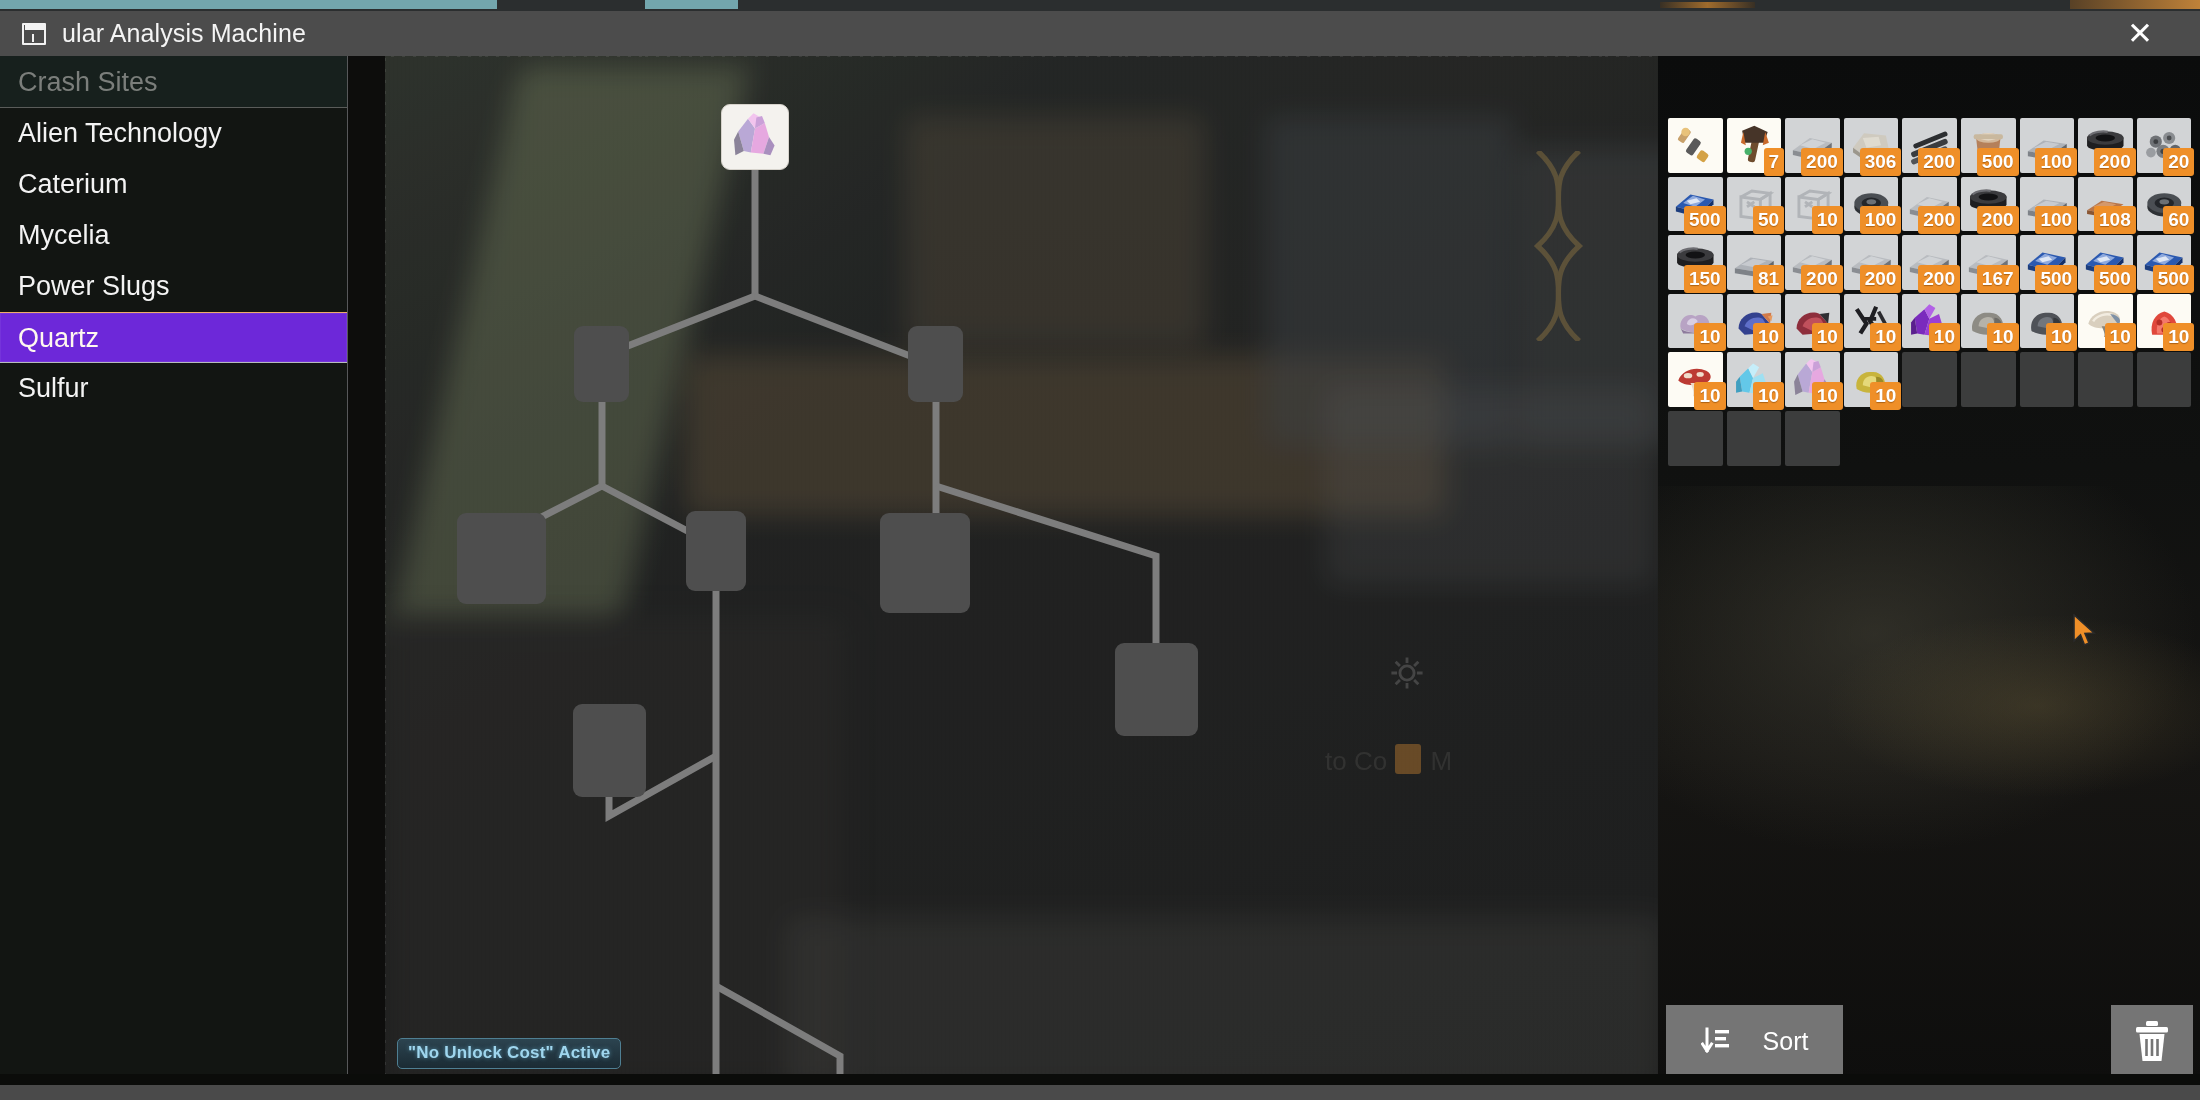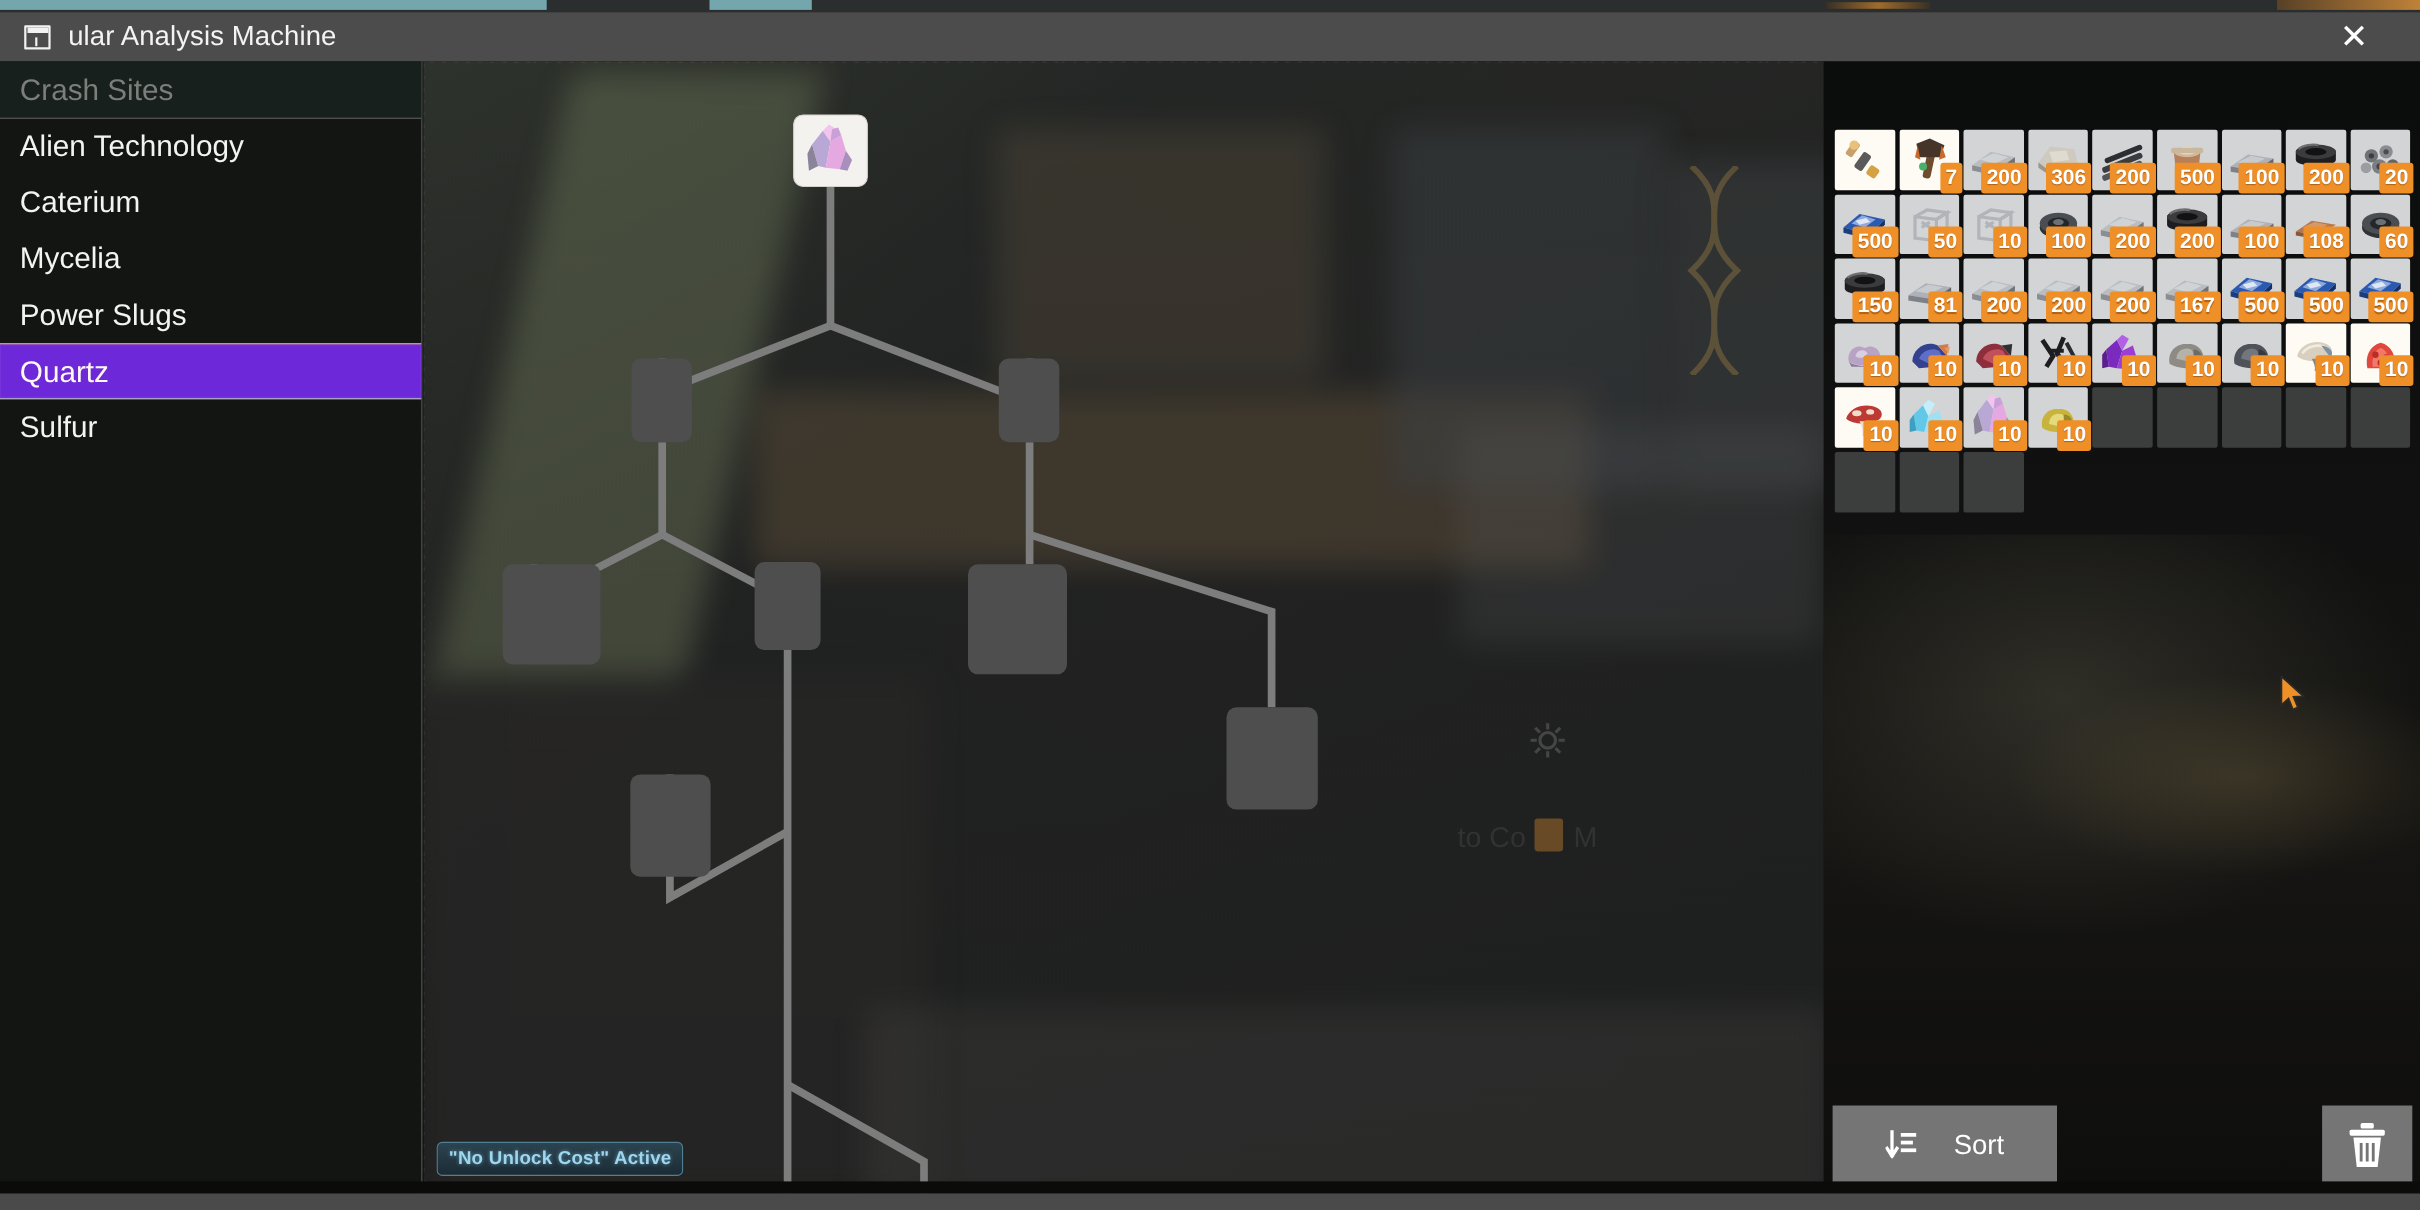--- a/index.html
+++ b/index.html
@@ -38,21 +38,21 @@
     position:absolute; right:0; top:0; width:120px; height:45px;
     display:flex; align-items:center; justify-content:center; cursor:pointer;
   }
   #close-btn .x { color:#fff; font-size:31px; line-height:1; font-weight:400; }
 
   
   #body { position:absolute; left:0; top:45px; width:2200px; height:1029px; }
 
   
   #sidebar {
-    position:absolute; left:0; top:0; width:384px; height:1029px;
+    position:absolute; left:0; top:0; width:348px; height:1029px;
     background:#121512; border-right:1px solid #57585a;
   }
   #sidebar-header {
     height:52px; line-height:52px; padding-left:18px;
     color:#7b7e7b; font-size:27px;
     border-bottom:1px solid #5a5c5a;
     background:#17201d;
   }
   .side-item {
     height:51px; line-height:51px; padding-left:18px;
@@ -156,21 +156,21 @@
     font-size:19px; font-weight:bold; line-height:1;
     padding:4px 5px 5px 5px; border-radius:3px;
     min-width:20px; text-align:center;
     text-shadow:0 1px 1px rgba(120,60,0,.55);
     z-index:3;
   }
 
   
   #inv-footer { position:absolute; left:8px; bottom:8px; width:527px; height:72px; }
   #sort-btn {
-    position:absolute; left:0; top:0; width:204px; height:72px;
+    position:absolute; left:0; top:0; width:177px; height:72px;
     background:#757575; display:flex; align-items:center; justify-content:center;
     cursor:pointer; gap:32px;
   }
   #sort-btn .lbl { color:#fff; font-size:25px; }
   #trash-btn {
     position:absolute; right:0; top:0; width:82px; height:72px;
     background:#757575; display:flex; align-items:center; justify-content:center; cursor:pointer;
   }
 
   

